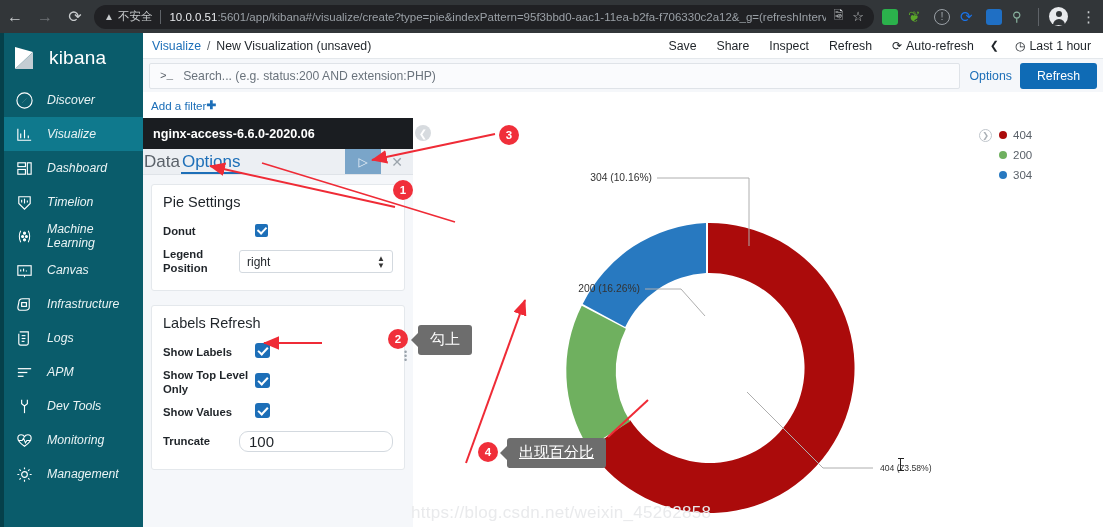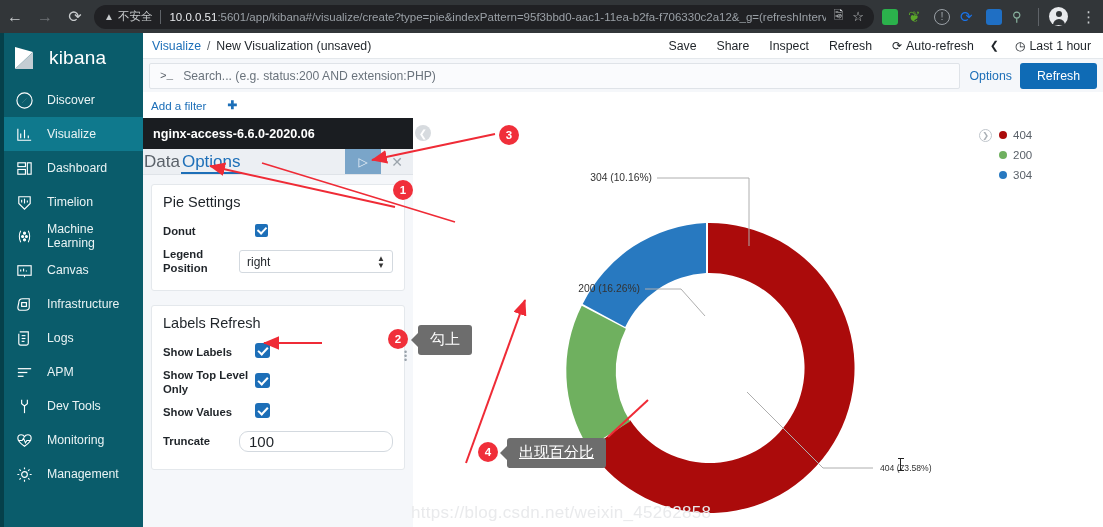--- a/index.html
+++ b/index.html
@@ -59,21 +59,21 @@
   .sidebar {
     position: absolute; left: 0; top: 33px; width: 143px; height: 494px;
     background: #0a5c6b; color: #fff;
   }
   .side-accent { position: absolute; left: 0; top: 0; width: 4px; height: 100%; background: #05404a; }
   .logo-row { height: 50px; display: flex; align-items: center; padding-left: 13px; gap: 10px; }
   .logo-mark { width: 26px; height: 26px; position: relative; }
   .brand { font-size: 19px; font-weight: 400; letter-spacing: .2px; color: #fff; }
   .nav-item {
     height: 34px; display: flex; align-items: center; gap: 13px; padding-left: 15px;
-    font-size: 12.3px; color: #e9f3f4; cursor: default;
+    font-size: 12.3px; color: #e9f3f4; cursor: default; font-style: italic;
   }
   .nav-item.active { background: #0f798d; }
   .nav-ico { width: 19px; height: 19px; flex: none; display: block; }
 
   
   .topnav {
     position: absolute; left: 143px; top: 33px; width: 960px; height: 26px;
     background: #fff; border-bottom: 1px solid #e4e8ec;
     display: flex; align-items: center; padding-left: 9px;
   }
@@ -103,21 +103,21 @@
   .refresh-btn {
     background: #0f6bb5; color: #fff; font-size: 12.3px; height: 26px;
     display: flex; align-items: center; padding: 0 17px; border-radius: 3px;
   }
 
   
   .filterbar {
     position: absolute; left: 143px; top: 92px; width: 960px; height: 26px;
     background: #fff; display: flex; align-items: center; padding-left: 8px;
   }
-  .add-filter { color: #1d6fb8; font-size: 11.6px; display: flex; align-items: center; gap: 21px; }
+  .add-filter { color: #1d6fb8; font-size: 11.6px; display: flex; align-items: center; gap: 0; }
 
   
   .editor {
     position: absolute; left: 143px; top: 118px; width: 270px; height: 409px;
     background: #f5f7fa;
   }
   .editor-title {
     height: 31px; background: #1a1d21; color: #fff; font-size: 12.6px; font-weight: bold;
     display: flex; align-items: center; padding-left: 10px;
   }

